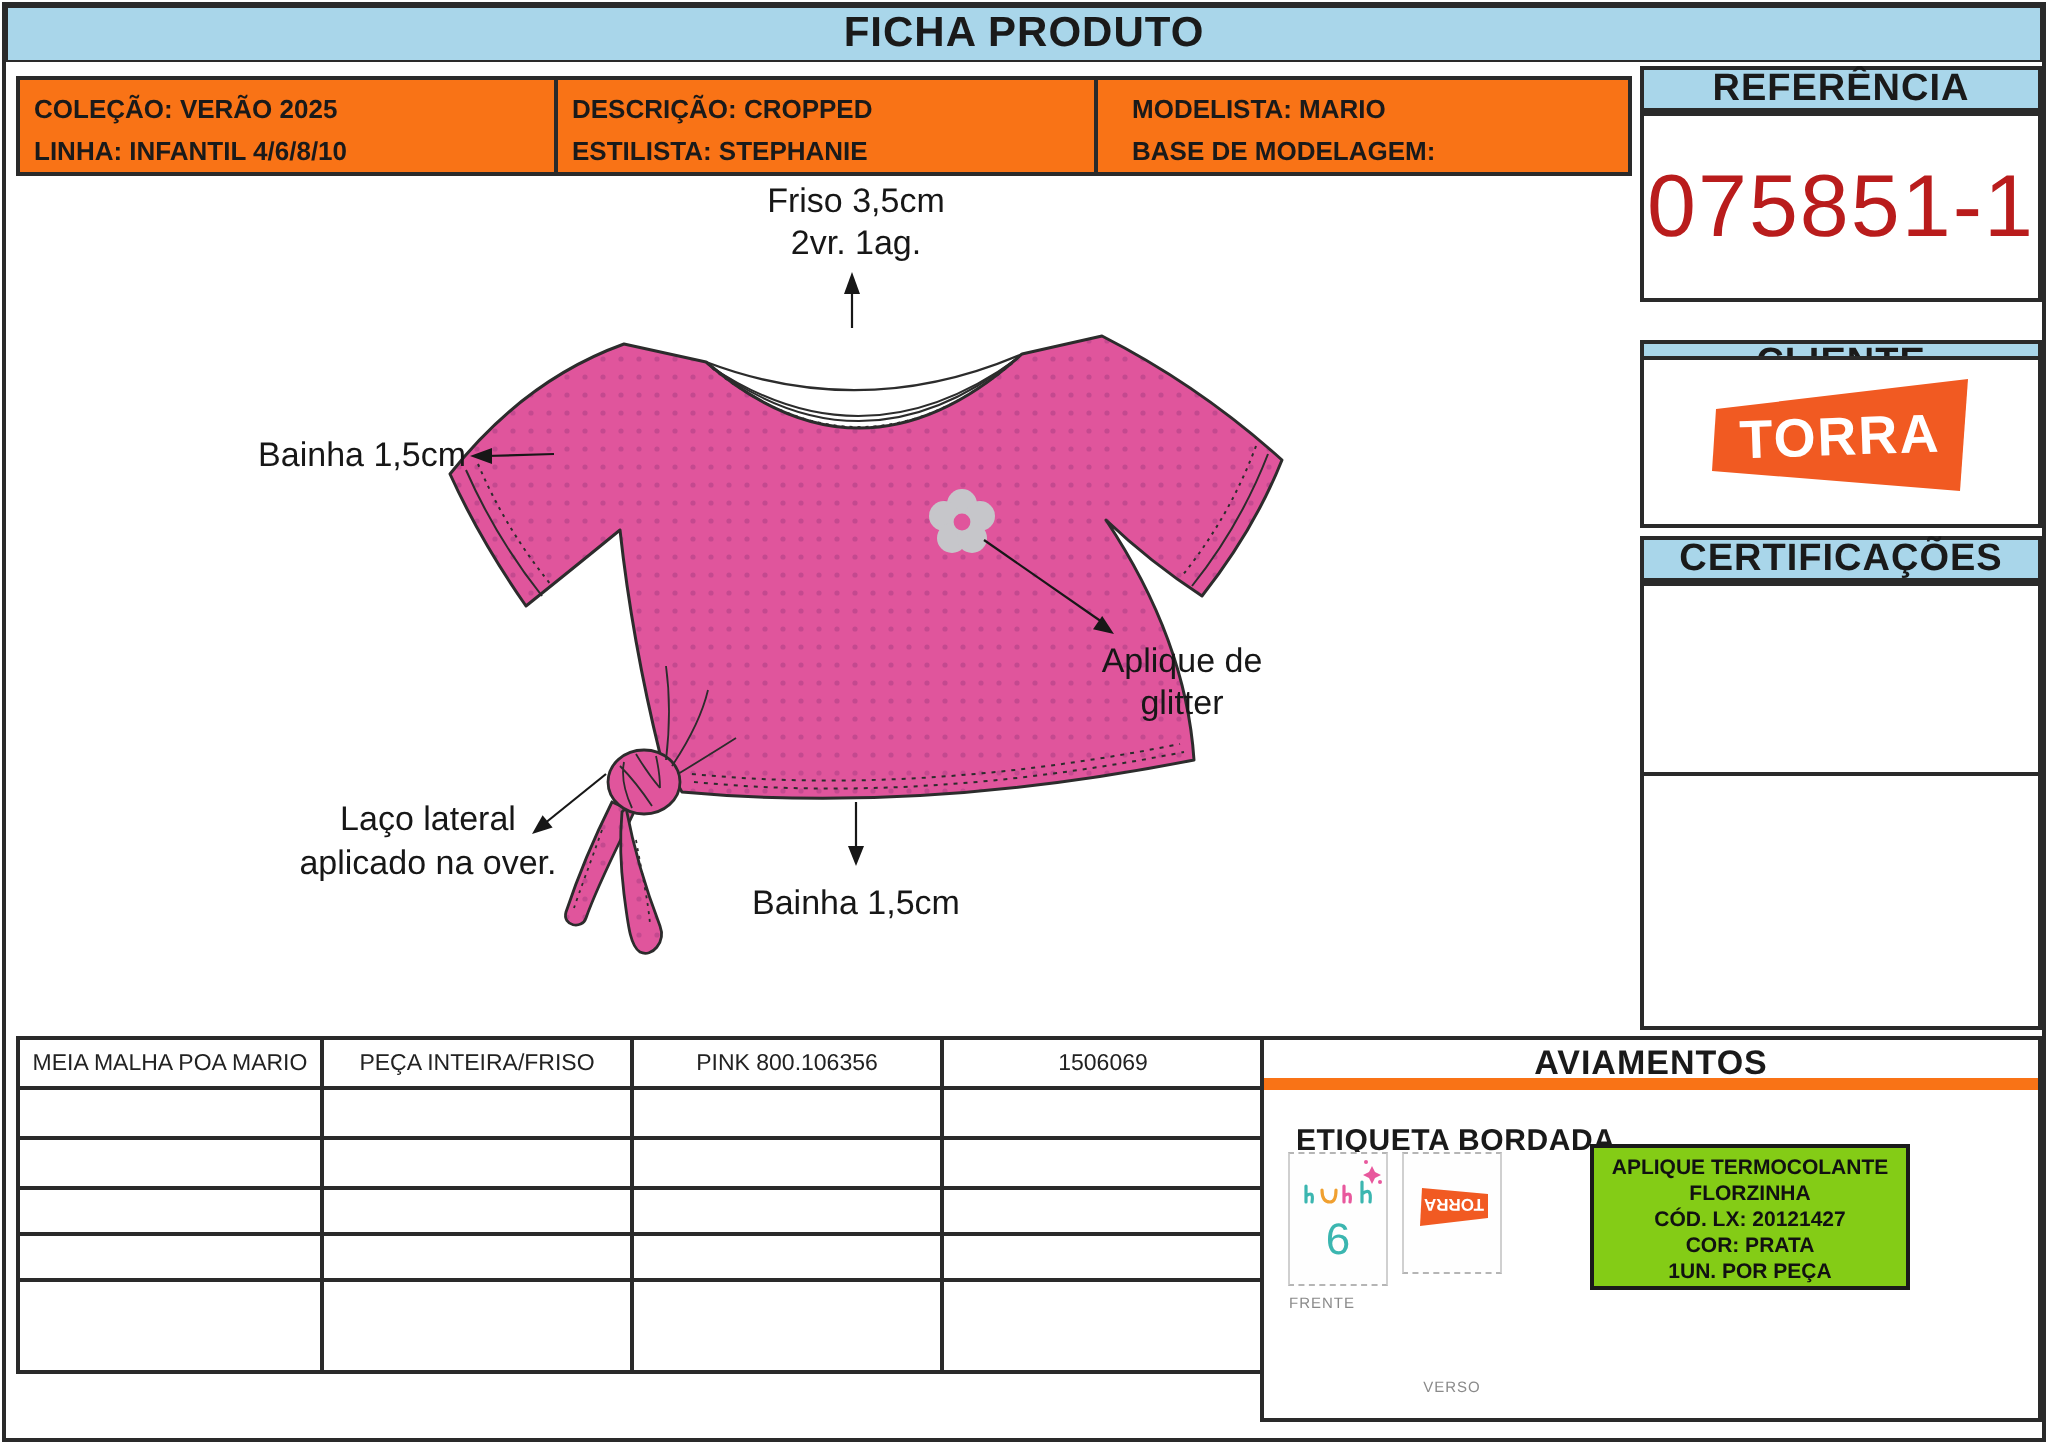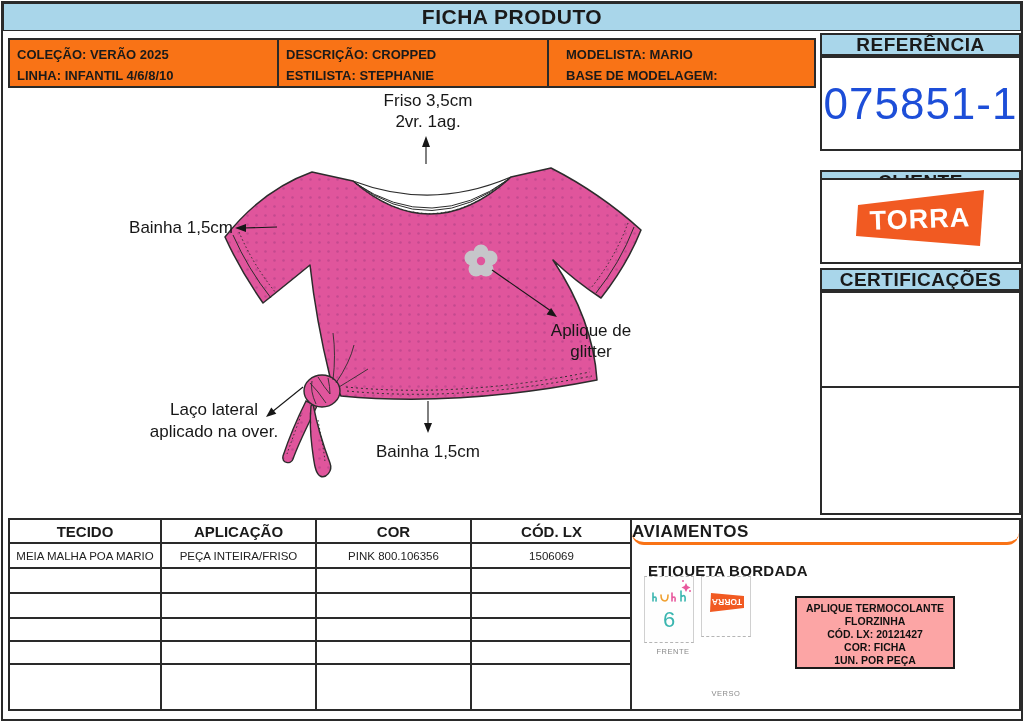--- a/index.html
+++ b/index.html
@@ -16,49 +16,49 @@
   .info-cell { position:absolute; top:0; height:50px; border:2px solid #2a2a2a; background:#f97316; padding:4px 0 0 7px; }
   .info-cell .ln { font-weight:bold; font-size:13px; line-height:21px; white-space:nowrap; }
   .ic1 { left:0; width:271px; }
   .ic2 { left:269px; width:272px; }
   .ic3 { left:539px; width:269px;padding-left:17px; }
 
   
   .sb-box { position:absolute; left:820px; width:201px; border:2px solid #2a2a2a; background:#fff; }
   .sb-header { background:#a9d6ea; font-weight:bold; font-size:19px; text-align:center; letter-spacing:.5px; }
   .sb-ref-h   { top:33px;  height:23px; line-height:20px; }
-  .sb-ref-v   { top:56px;  height:95px; font-size:44px; color:#1d4ed8; text-align:center; line-height:91px; letter-spacing:1px; }
+  .sb-ref-v   { top:56px;  height:95px; font-size:44px; color:#b91c1c; text-align:center; line-height:91px; letter-spacing:1px; }
   .sb-cli-h   { top:170px; height:23px; line-height:20px; }
   .sb-cli-b   { top:178px; height:86px; }
   .sb-cert-h  { top:268px; height:23px; line-height:20px;text-align:center; }
   .sb-e1      { top:291px; height:97px; }
   .sb-e2      { top:386px; height:129px; }
   .torra-wrap { position:absolute; left:50%; top:50%; transform:translate(-50%,-50%); }
 
   
   table.materials { position:absolute; left:8px; top:518px; width:623px; border-collapse:collapse; table-layout:fixed; }
   table.materials td { border:2px solid #2a2a2a; text-align:center; vertical-align:middle; overflow:hidden; white-space:nowrap; }
   table.materials tr.hd td { font-weight:bold; font-size:15px; height:24px; }
   table.materials tr.r1 td { font-size:11.5px; height:25px; color:#222; }
   table.materials tr.re td { height:25px; }
   table.materials tr.re4 td, table.materials tr.re5 td { height:23px; }
   table.materials tr.re6 td { height:46px; }
 
   
   .aviamentos { position:absolute; left:630px; top:518px; width:391px; height:193px; border:2px solid #2a2a2a; background:#fff; }
-  .av-title { height:25px; border-bottom:3px solid #f97316; font-weight:bold; font-size:17px; line-height:23px; letter-spacing:.5px;border-radius:12px; }
+  .av-title { height:25px; border-bottom:6px solid #f97316; text-align:center; font-weight:bold; font-size:17px; line-height:23px; letter-spacing:.5px; }
   .av-etq { position:absolute; left:16px; top:42px; font-weight:bold; font-size:15px; letter-spacing:.3px; }
   .tag { position:absolute; background:#fefefe; border:1px solid #d0d0d0; border-top:1px dashed #b5b5b5; border-bottom:1px dashed #b5b5b5; }
   .tag-frente { left:12px; top:56px; width:50px; height:67px; }
   .tag-verso  { left:69px; top:56px; width:50px; height:61px; }
   .tag-label { position:absolute; width:50px; text-align:center; font-size:7.5px; color:#8a8a8a; letter-spacing:.5px; }
-  .lbl-frente { left:16px; top:127px; }
+  .lbl-frente { left:4px; top:127px; }
   .lbl-verso  { left:69px; top:121px;margin-top:48px; }
   .mini-logo { position:absolute; left:7px; top:11px; transform:rotate(180deg); }
-  .yellow-box { position:absolute; left:163px; top:52px; width:160px; height:73px; background:#fca5a5; border:2px solid #1a1a1a; text-align:center; padding-top:4px;margin-top:24px; }
+  .yellow-box { position:absolute; left:163px; top:52px; width:160px; height:73px; background:#84cc16; border:2px solid #1a1a1a; text-align:center; padding-top:4px; }
   .yellow-box .yl { font-weight:bold; font-size:10.5px; line-height:13px; color:#111; }
 
   svg text { font-family:"Liberation Sans", sans-serif; }
   .ann { font-size:17px; fill:#171717; }
 </style>
 </head>
 <body>
 
 <div class="page">
   <div class="frame"></div>
@@ -170,26 +170,20 @@
   <div class="sb-box sb-e2"></div>
 
   <table class="materials">
     <colgroup>
         <col style="width:152px">
         <col style="width:155px">
         <col style="width:155px">
         <col style="width:161px">
       </colgroup>
     <tbody>
-        <tr class="hd">
-      <td>TECIDO</td>
-      <td>APLICAÇÃO</td>
-      <td>COR</td>
-      <td>CÓD. LX</td>
-    </tr>
     <tr class="r1">
       <td>MEIA MALHA POA MARIO</td>
       <td>PEÇA INTEIRA/FRISO</td>
       <td>PINK 800.106356</td>
       <td>1506069</td>
     </tr>
     <tr class="re">
       <td></td>
       <td></td>
       <td></td>
@@ -251,17 +245,17 @@
           <text x="18" y="13.5" text-anchor="middle" fill="#ffffff" font-size="8.5" font-weight="bold">TORRA</text>
         </svg>
       </div>
     </div>
     <div class="tag-label lbl-verso">VERSO</div>
 
     <div class="yellow-box">
       <div class="yl">APLIQUE TERMOCOLANTE</div>
       <div class="yl">FLORZINHA</div>
       <div class="yl">CÓD. LX: 20121427</div>
-      <div class="yl">COR: FICHA</div>
+      <div class="yl">COR: PRATA</div>
       <div class="yl">1UN. POR PEÇA</div>
     </div>
   </div>
 </div>
 
 </body></html>

